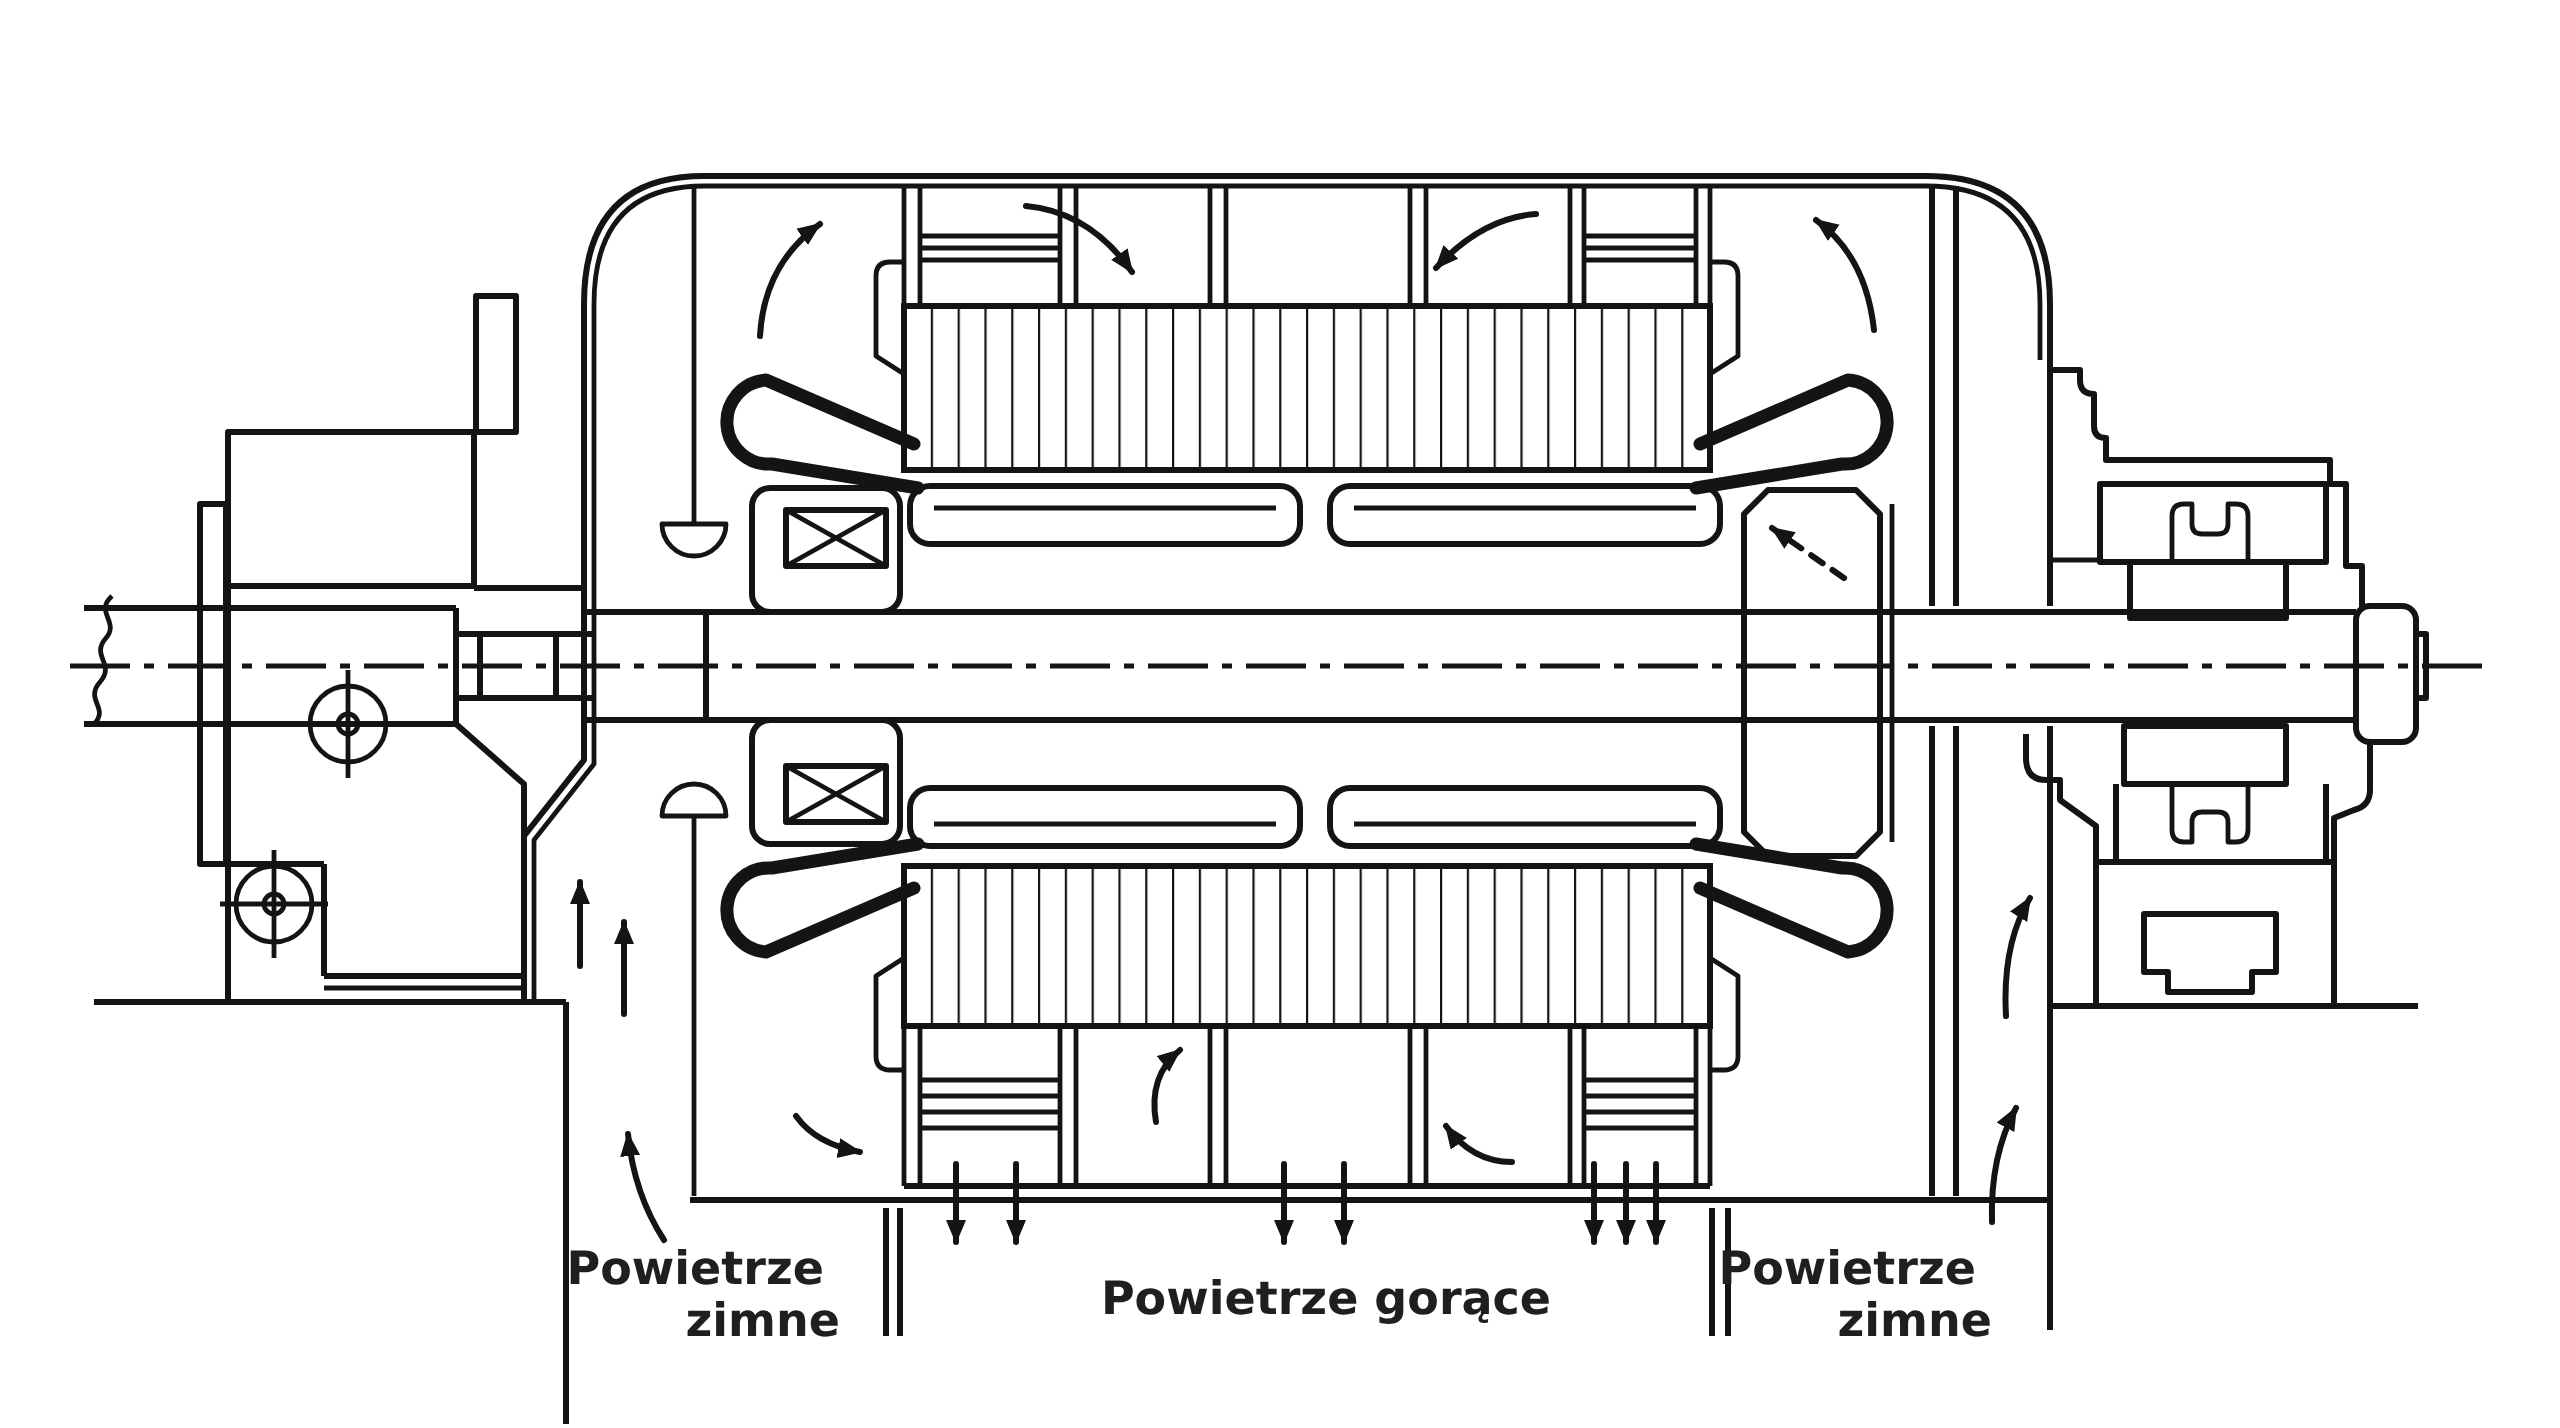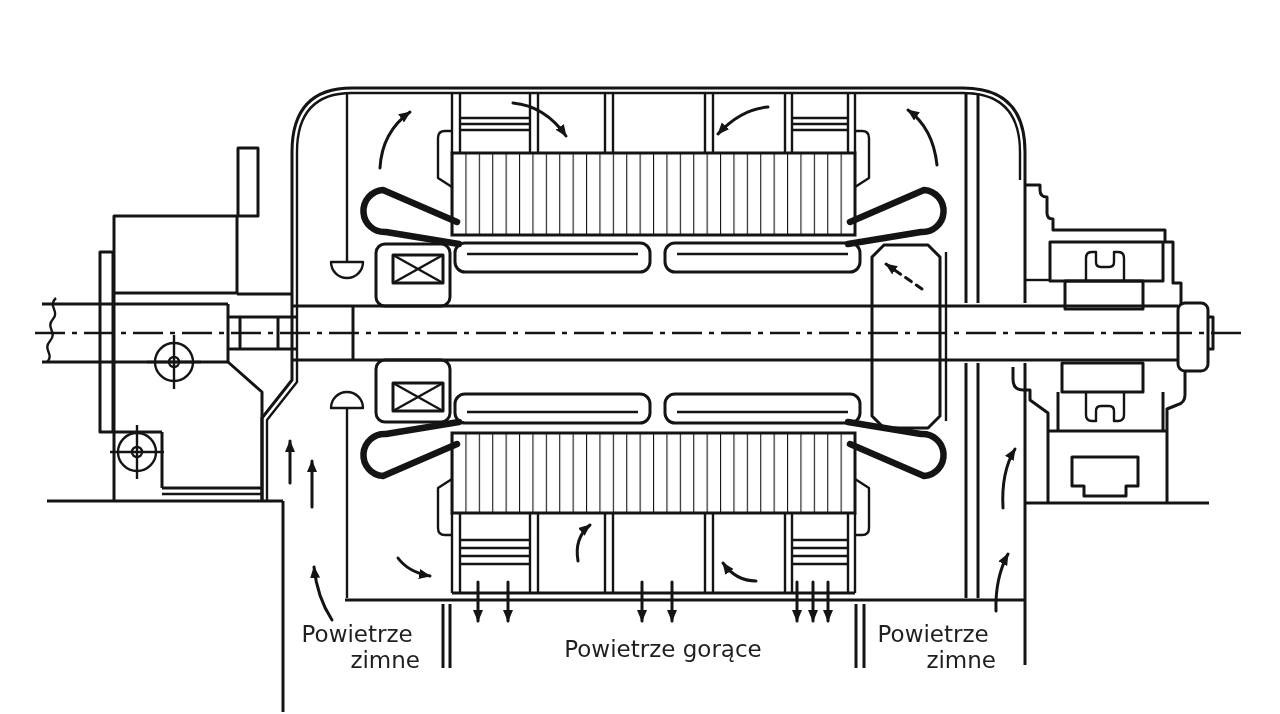--- a/index.html
+++ b/index.html
@@ -1,17 +1,17 @@
 <!DOCTYPE html>
 <html><head>
 <meta charset="utf-8">
 <style>
   html,body{margin:0;padding:0;background:#ffffff;}
   .stage{width:1248px;height:714px;background:#ffffff;position:relative;overflow:hidden;
-         font-family:"DejaVu Sans","Liberation Sans",sans-serif;}
+         font-family:"DejaVu Sans","Liberation Sans",sans-serif;font-weight:bold;}
   svg{display:block;}
   .lbl{font-family:"DejaVu Sans","Liberation Sans",sans-serif;font-size:23px;fill:#1f1f1f;}
   .ln{stroke:#141414;fill:none;stroke-width:3;stroke-linejoin:round;stroke-linecap:butt;}
   .thin{stroke:#141414;fill:none;stroke-width:2.4;stroke-linejoin:round;}
   .hair{stroke:#141414;fill:none;stroke-width:6.5;stroke-linecap:round;stroke-linejoin:round;}
   .arrow{stroke:#141414;fill:none;stroke-width:3;stroke-linecap:round;}
   .cl{stroke:#141414;fill:none;stroke-width:2.5;stroke-dasharray:30 7 5 7;}
 </style>
 </head>
 <body>

